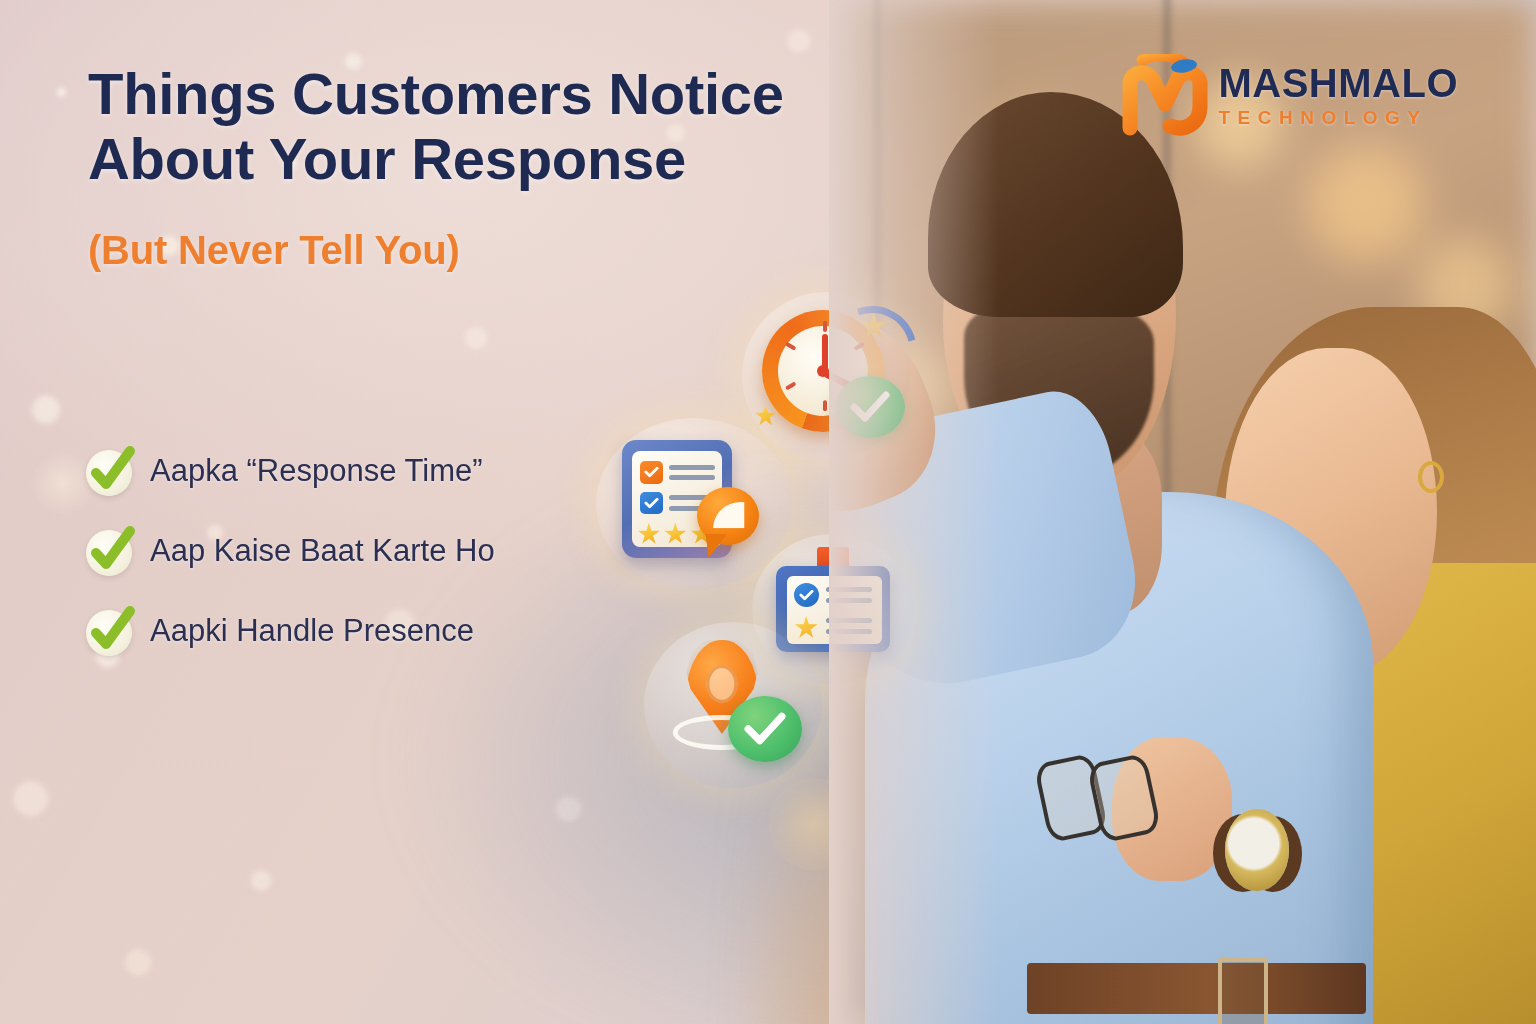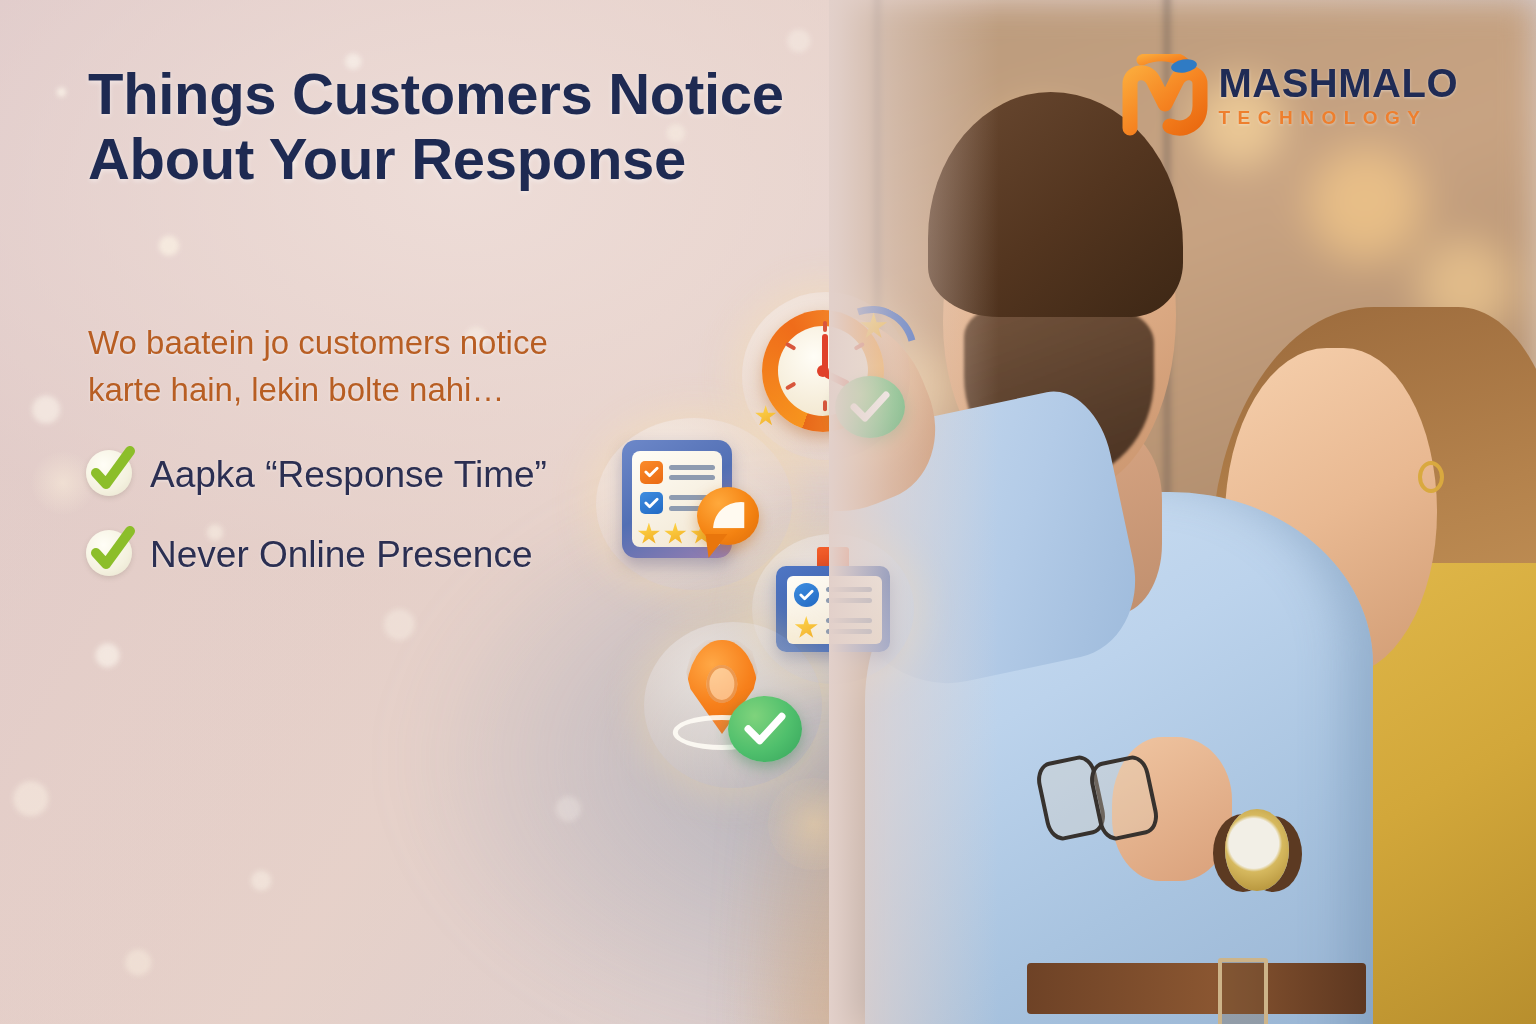--- a/index.html
+++ b/index.html
@@ -448,21 +448,21 @@
     background: radial-gradient(circle at 38% 32%, #fffef6 0%, #f4f1df 62%, #e5e2cb 100%);
     box-shadow: 0 2px 5px rgba(120,110,90,0.22);
   }
   .check-tick {
     position: absolute;
     left: 0; top: 0;
     width: 52px; height: 52px;
   }
   .check-label {
     color: #2b2f52;
-    font-size: 37px;
+    font-size: 31px;
     line-height: 1.28;
     padding-top: 3px;
     text-shadow: 0 1px 3px rgba(255,255,255,0.45);
   }
 
   
   .logo {
     position: absolute;
     right: 78px; top: 54px;
     display: flex;
@@ -630,37 +630,46 @@
       <div class="logo-name">MASHMALO</div>
       <div class="logo-sub">TECHNOLOGY</div>
     </div>
   </div>
 
   <div class="heading">
     <div>Things Customers Notice</div>
     <div>About Your Response</div>
   </div>
 
-
-  <div class="tagline">Wo baatein jo customers notice karte hain, lekin bolte nahi…</div>
+  <div class="subtitle">(But Never Tell You)</div>
+
 
   <div class="checklist">
     <div class="check-item">
       <span class="check-mark">
         <span class="check-disc"></span>
         <svg class="check-tick" viewBox="0 0 52 52">
           <path d="M12 27 L22 38 L46 5" stroke="#8cbe2a" stroke-width="10" fill="none" stroke-linecap="round" stroke-linejoin="round"></path>
         </svg>
       </span>
       <span class="check-label">Aapka “Response Time”</span>
     </div>
     <div class="check-item">
       <span class="check-mark">
         <span class="check-disc"></span>
         <svg class="check-tick" viewBox="0 0 52 52">
           <path d="M12 27 L22 38 L46 5" stroke="#8cbe2a" stroke-width="10" fill="none" stroke-linecap="round" stroke-linejoin="round"></path>
         </svg>
       </span>
-      <span class="check-label">Never Online Presence</span>
+      <span class="check-label">Aap Kaise Baat Karte Ho</span>
+    </div>
+    <div class="check-item">
+      <span class="check-mark">
+        <span class="check-disc"></span>
+        <svg class="check-tick" viewBox="0 0 52 52">
+          <path d="M12 27 L22 38 L46 5" stroke="#8cbe2a" stroke-width="10" fill="none" stroke-linecap="round" stroke-linejoin="round"></path>
+        </svg>
+      </span>
+      <span class="check-label">Aapki Handle Presence</span>
     </div>
   </div>
 
 </div>
 
 </body></html>

